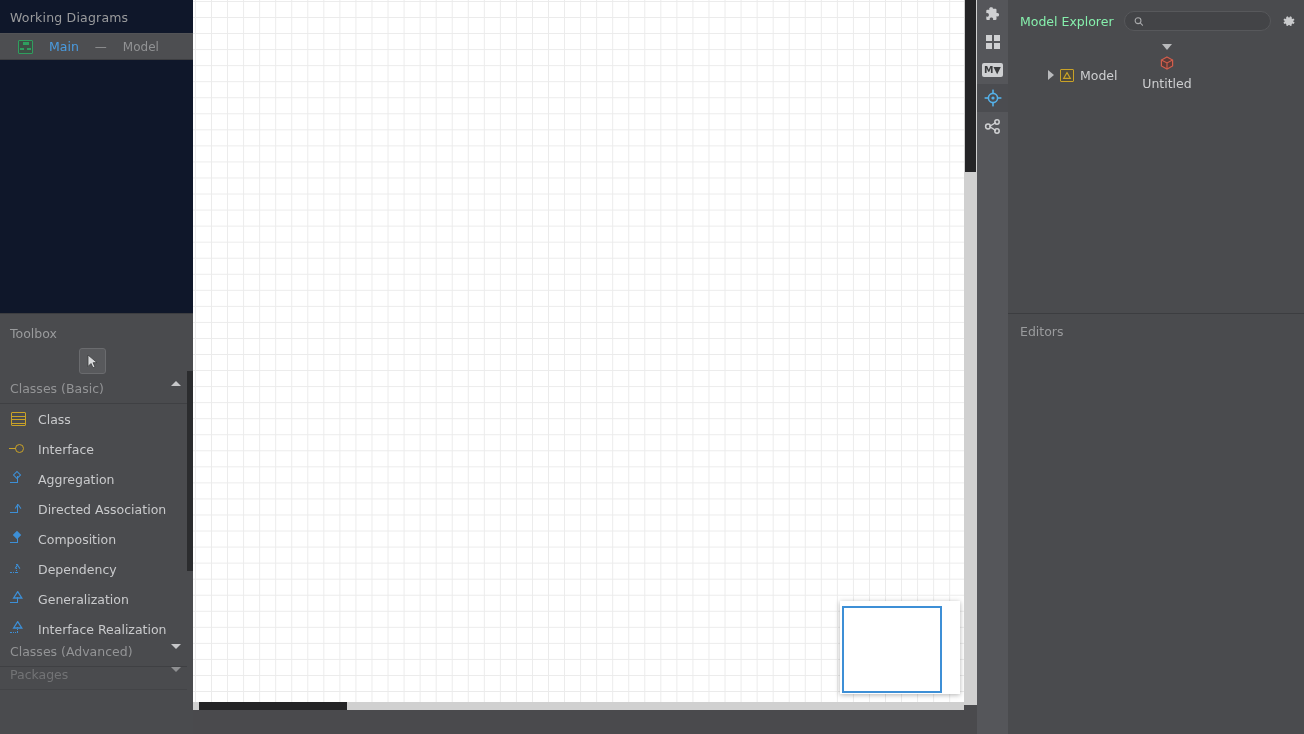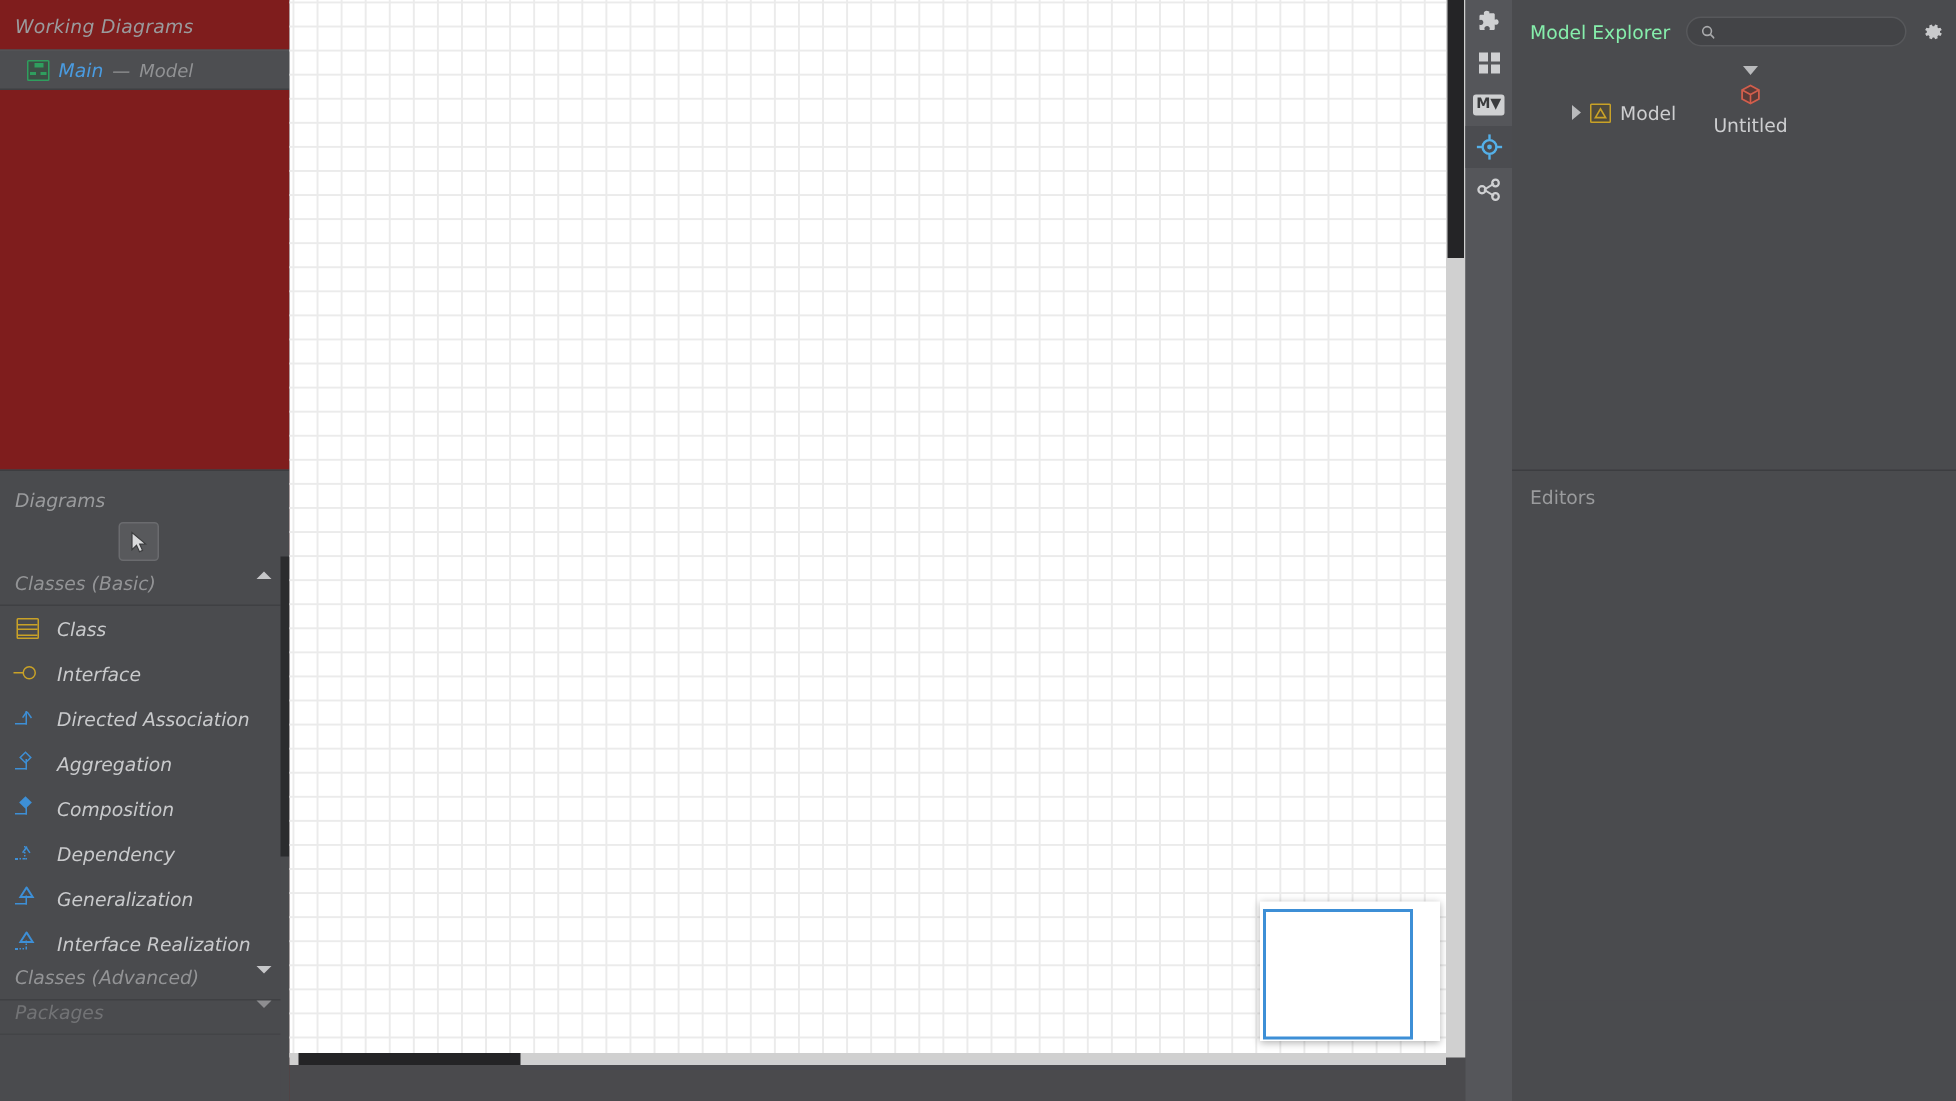--- a/index.html
+++ b/index.html
@@ -7,30 +7,29 @@
     width: 1304px; height: 734px;
     background: #4a4a4d;
     font-family: "DejaVu Sans", "Liberation Sans", sans-serif;
     overflow: hidden;
   }
   .app { position: relative; width: 1304px; height: 734px; background: #4a4a4d; }
 
   
   .left-panel {
     position: absolute; left: 0; top: 0; width: 197px; height: 734px;
-    background: #7f1d1d;
-    font-style: italic;
+    background: #0f172a;
   }
   .panel-title {
     font-size: 12.5px; color: #9a9b9d; padding: 10px 0 8px 10px;
     letter-spacing: .2px;
   }
   .diagram-row {
     height: 27px; background: #4d4e51; display: flex; align-items: center;
-    padding-left: 18px; gap: 6px; border-top: 1px solid #525356;
+    padding-left: 18px; gap: 16px; border-top: 1px solid #525356;
     border-bottom: 1px solid #3e3f42;
   }
   .diagram-row .label-main { font-size: 12.5px; color: #4a9be0; }
   .diagram-row .label-sub { font-size: 12px; color: #919294; }
 
   .diagram-icon { width: 15px; height: 14px; position: relative; flex: 0 0 auto; }
   .diagram-icon .box {
     position: absolute; left: 0; top: 0; width: 15px; height: 14px;
     border: 1.2px solid #2f9e5e; border-radius: 1px; background: #3d4f45;
   }
@@ -151,21 +150,21 @@
           <span class="b1"></span>
           <span class="b2"></span>
           <span class="b3"></span>
       </span>
       <span class="label-main">Main</span>
       <span class="label-sub">—</span>
       <span class="label-sub">Model</span>
     </div>
 
     <div class="toolbox-section">
-      <div class="toolbox-title">Diagrams</div>
+      <div class="toolbox-title">Toolbox</div>
 
       <div class="tool-btn-row">
         <div class="cursor-btn">
           <svg width="13" height="15" viewBox="0 0 13 15">
             <path d="M2 1 L2 12.5 L5 9.5 L7 13.8 L9 12.9 L7.1 8.7 L11 8.6 Z" fill="#d9dadc" stroke="#3b3c3e" stroke-width="0.8"></path>
           </svg>
         </div>
       </div>
 
       <div class="group-header">
@@ -188,35 +187,35 @@
         <span class="tool-ico">
           <span class="ic-if-l"></span>
             <span class="ic-if-c"></span>
         </span>
         <span>Interface</span>
       </div>
 
 
       <div class="tool-item">
         <span class="tool-ico">
+          <span class="ln" style="left:8px;top:6px;width:1.4px;height:7px"></span>
+          <span class="ln" style="left:1px;top:11.6px;width:8.4px;height:1.4px"></span>
+          <span style="position:absolute;left:5.4px;top:1.5px;width:6px;height:6px;border:1.3px solid #3d8fd6;transform:rotate(45deg)"></span>
+        </span>
+        <span>Aggregation</span>
+      </div>
+
+      <div class="tool-item">
+        <span class="tool-ico">
           <span class="ln" style="left:8px;top:4px;width:1.4px;height:9px"></span>
           <span class="ln" style="left:1px;top:11.6px;width:8.4px;height:1.4px"></span>
           <span class="ln" style="left:7.2px;top:3.6px;width:1.3px;height:5px;transform:rotate(35deg)"></span>
           <span class="ln" style="left:9.6px;top:3.6px;width:1.3px;height:5px;transform:rotate(-35deg)"></span>
         </span>
         <span>Directed Association</span>
-      </div>
-
-      <div class="tool-item">
-        <span class="tool-ico">
-          <span class="ln" style="left:8px;top:6px;width:1.4px;height:7px"></span>
-          <span class="ln" style="left:1px;top:11.6px;width:8.4px;height:1.4px"></span>
-          <span style="position:absolute;left:5.4px;top:1.5px;width:6px;height:6px;border:1.3px solid #3d8fd6;transform:rotate(45deg)"></span>
-        </span>
-        <span>Aggregation</span>
       </div>
 
       <div class="tool-item">
         <span class="tool-ico">
           <span class="ln" style="left:8px;top:6px;width:1.4px;height:7px"></span>
           <span class="ln" style="left:1px;top:11.6px;width:8.4px;height:1.4px"></span>
           <span style="position:absolute;left:5.4px;top:1.5px;width:6px;height:6px;background:#3d8fd6;transform:rotate(45deg)"></span>
         </span>
         <span>Composition</span>
       </div>

